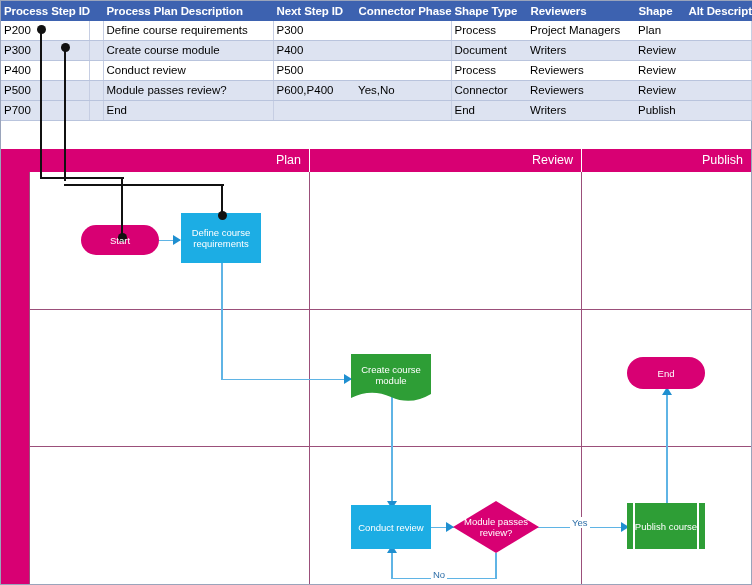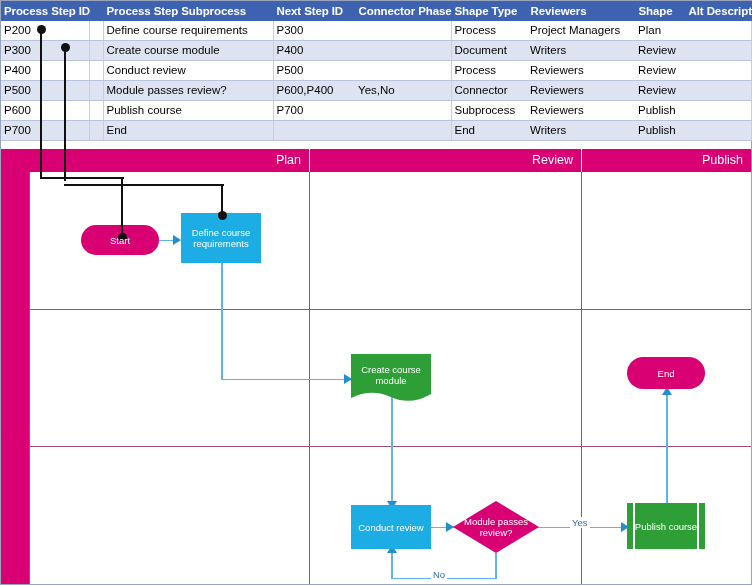--- a/index.html
+++ b/index.html
@@ -101,21 +101,21 @@
           <col class="c4">
         <col class="c5">
           <col class="c6">
           <col class="c7">
           <col class="c8">
           <col class="c9">
       </colgroup>
       <thead>
         <tr>
           <th colspan="2">Process Step ID</th>
-          <th>Process Step Subprocess</th>
+          <th>Process Plan Description</th>
           <th>Next Step ID</th>
           <th>Connector Phase</th>
           <th>Shape Type</th>
           <th>Reviewers</th>
           <th>Shape</th>
           <th>Alt Description</th>
         </tr>
       </thead>
       <tbody>
         <tr class="norm">
@@ -153,31 +153,20 @@
         </tr>
         <tr class="alt">
           <td class="colsep">P500</td>
           <td class="colsep"></td>
           <td class="colsep">Module passes review?</td>
           <td>P600,P400</td>
           <td class="colsep">Yes,No</td>
           <td>Connector</td>
           <td>Reviewers</td>
           <td>Review</td>
-          <td class="colsep"></td>
-        </tr>
-        <tr class="norm">
-          <td class="colsep">P600</td>
-          <td class="colsep"></td>
-          <td class="colsep">Publish course</td>
-          <td>P700</td>
-          <td class="colsep"></td>
-          <td>Subprocess</td>
-          <td>Reviewers</td>
-          <td>Publish</td>
           <td class="colsep"></td>
         </tr>
         <tr class="alt">
           <td class="colsep">P700</td>
           <td class="colsep"></td>
           <td class="colsep">End</td>
           <td></td>
           <td class="colsep"></td>
           <td>End</td>
           <td>Writers</td>

